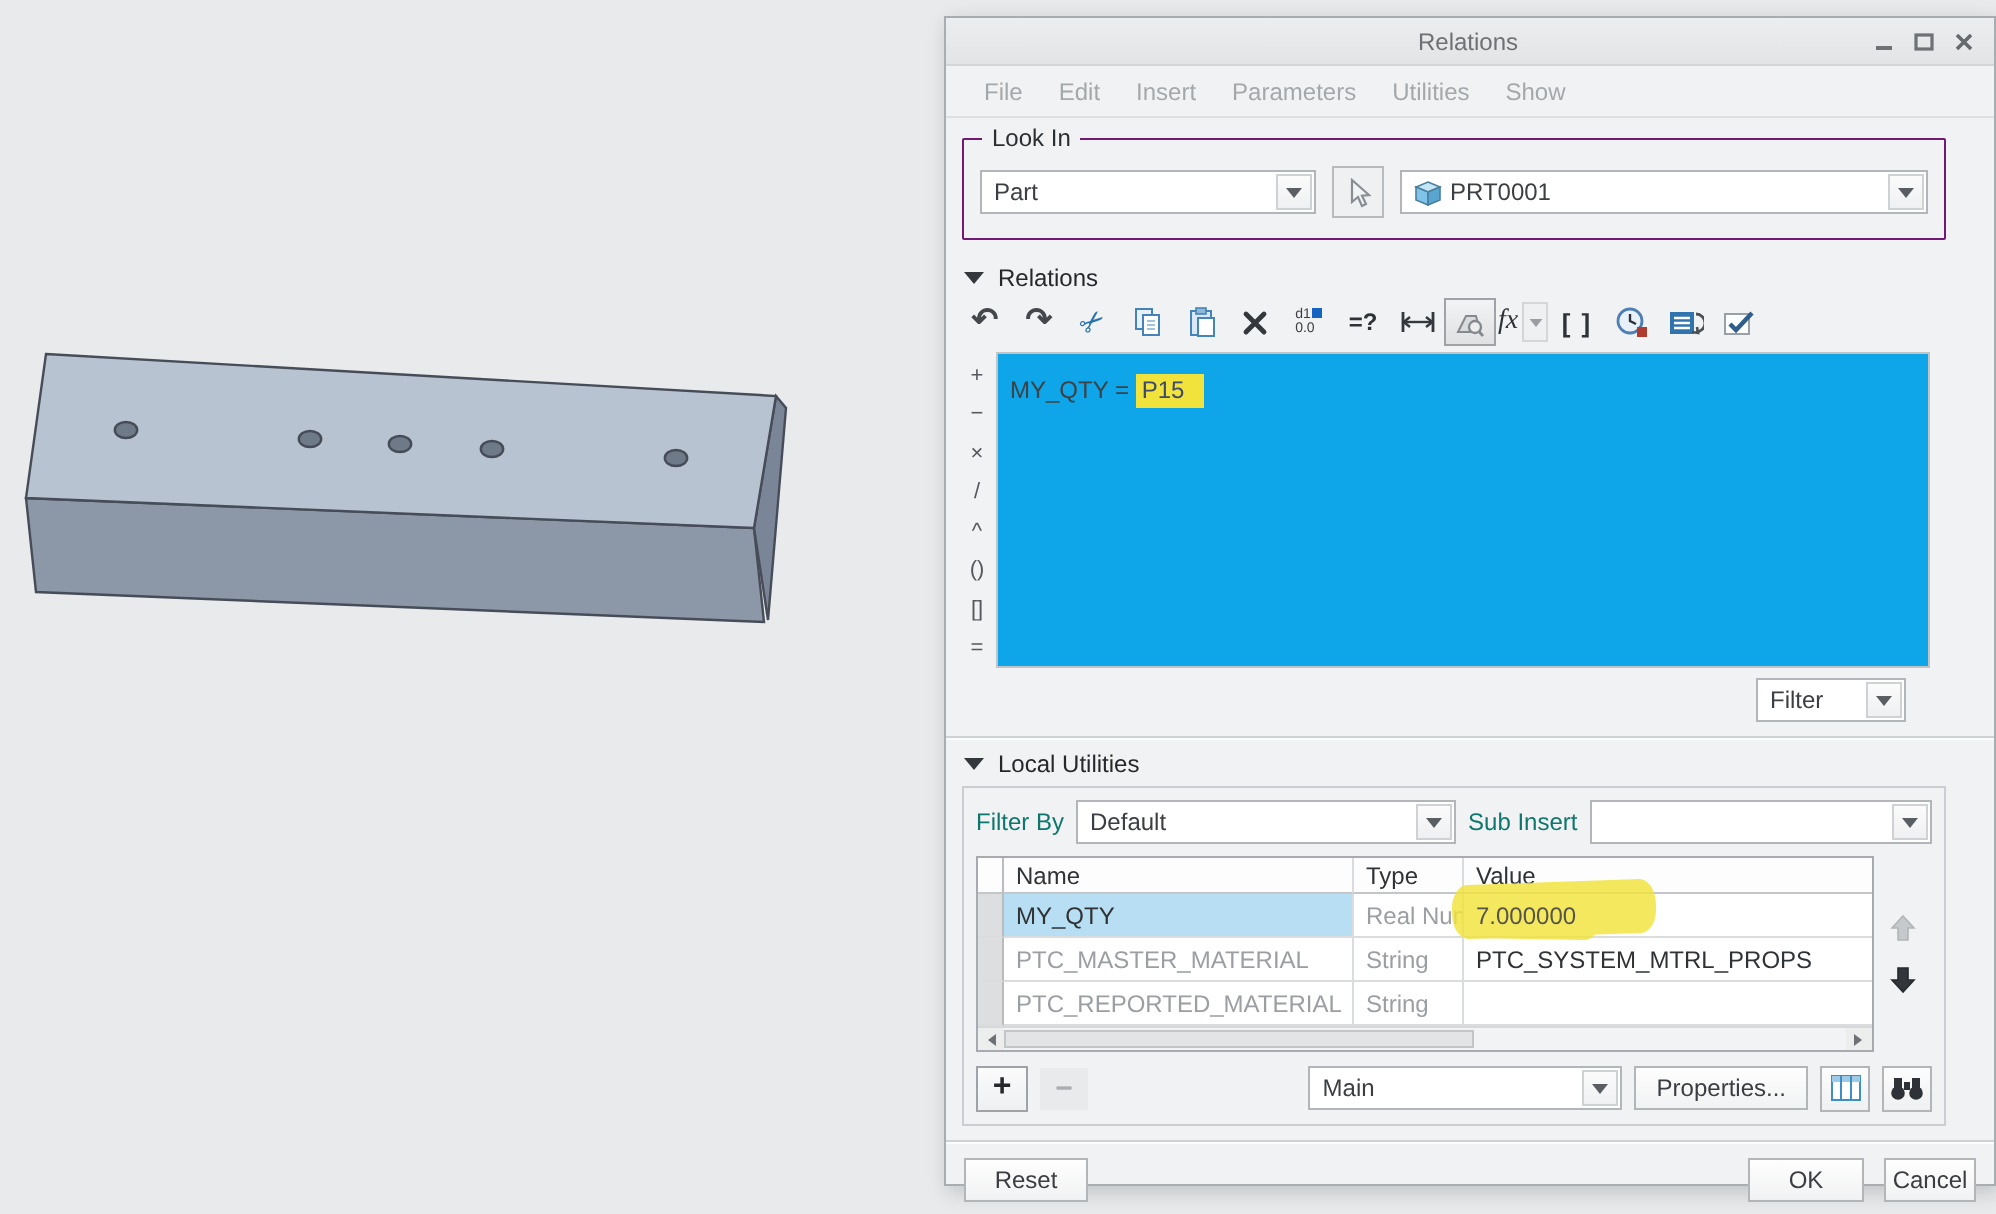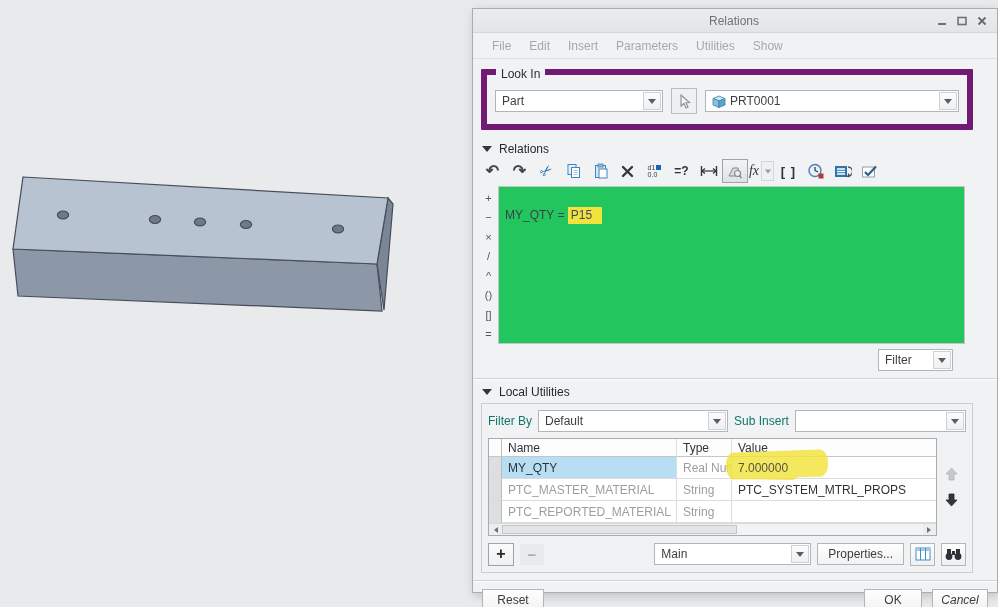--- a/index.html
+++ b/index.html
@@ -32,21 +32,21 @@
   .winbtns { display: flex; gap: 6px; padding-right: 8px; }
   .winbtn { width: 14px; height: 14px; display: flex; align-items: center; justify-content: center; cursor: default; }
   .menubar {
     height: 26px; flex: none; display: flex; align-items: center;
     padding-left: 10px; gap: 0;
     border-bottom: 1px solid #dedfe1;
   }
   .menuitem { color: #a5a8ab; padding: 16px 9px; font-size: 12px; }
   
   .groupbox {
-    position: relative; border: 6px solid #701a75; border-radius: 1px;
+    position: relative; border: 1px solid #701a75; border-radius: 1px;
     margin: 10px 24px 6px 8px; padding: 13px 8px 10px 8px; text-align: center;
   }
   .groupbox > .legend {
     position: absolute; top: -8px; left: 9px; background: #f1f2f3;
     padding: 0 5px; color: #2c2f32; font-size: 12px;
   }
   .lookin-row { display: flex; align-items: center; gap: 8px; }
   
   .combo {
     height: 22px; background: #fff; border: 1px solid #b2b5b9;
@@ -78,22 +78,22 @@
   .fxwrap { display: flex; align-items: center; }
   .fxtxt { font-style: italic; font-size: 14px; color: #2e3236; font-family: "Liberation Serif", serif; }
   .fxdrop { width: 13px; height: 20px; margin-left: 2px; display: flex; align-items: center; justify-content: center; border: 1px solid #d4d6d8; background: #eef0f1; }
   .fxdrop .tri-down { border-top-color: #9a9ea2; transform: scale(.8); }
   .brackets { font-size: 13px; font-weight: bold; color: #2e3236; letter-spacing: 1px; }
   
   .editor-row { display: flex; margin: 2px 32px 0 6px; height: 158px; flex: none; }
   .ops { width: 19px; display: flex; flex-direction: column; align-items: center; padding-top: 2px; }
   .opbtn { height: 19.5px; width: 100%; display: flex; align-items: center; justify-content: center; color: #55585c; font-size: 11px; }
   .editor {
-    flex: 1; background: #22c55e; border: 1px solid #c2c5c8;
-    padding: 20px 6px; font-size: 12px; color: #3e4145; line-height: 16px;
+    flex: 1; background: #0ea5e9; border: 1px solid #c2c5c8;
+    padding: 10px 6px; font-size: 12px; color: #3e4145; line-height: 16px;
   }
   .hl { background: var(--highlight, #f2e33c); padding: 1px 10px 2px 3px; color: #3d4a6b; }
   .dataset-row { display: flex; justify-content: flex-end; margin: 5px 44px 0 0; height: 22px; flex: none; }
   .dataset-row .combo { width: 75px; }
   .sep { height: 2px; margin-top: 7px; border-top: 1px solid #cfd2d4; border-bottom: 1px solid #fbfcfc; flex: none; }
   
   .lp-group { margin: 2px 24px 0 8px; border: 1px solid #cbcdd0; padding: 6px; flex: none; }
   .filter-row { display: flex; align-items: center; gap: 6px; height: 22px; margin-bottom: 6px; }
   .flabel { color: #0f766e; font-size: 12px; white-space: nowrap; }
   .filter-row .combo.default { width: 190px; }
@@ -134,21 +134,21 @@
   .pushbtn {
     height: 22px; border: 1px solid #b3b6b9; background: linear-gradient(#fefefe,#f1f2f3);
     display: flex; align-items: center; justify-content: center; font-size: 12px; color: #3a3d41; padding: 0 10px;
   }
   .iconbtn { width: 25px; height: 23px; border: 1px solid #b3b6b9; background: linear-gradient(#fdfdfe,#eff0f1); display: flex; align-items: center; justify-content: center; }
   
   .footer { display: flex; align-items: center; margin: 7px 9px 0 9px; flex: none; }
   .footer .pushbtn.reset { width: 62px; }
   .footer .spacer { flex: 1; }
   .footer .pushbtn.ok { width: 58px; }
-  .footer .pushbtn.cancel { width: 56px; margin-left: 10px; font-style: italic; }
+  .footer .pushbtn.cancel { width: 46px; margin-left: 10px; }
 </style>
 </head>
 <body>
 
 <div class="viewport">
   <svg width="456" height="607">
 
     <polygon points="13,249 377,264 382,311 18,296" fill="#8c98a7" stroke="#474d58" stroke-width="1.2"></polygon>
 
     <polygon points="388,198 393,204 384,310 377,264" fill="#7a8697" stroke="#474d58" stroke-width="1.2"></polygon>

